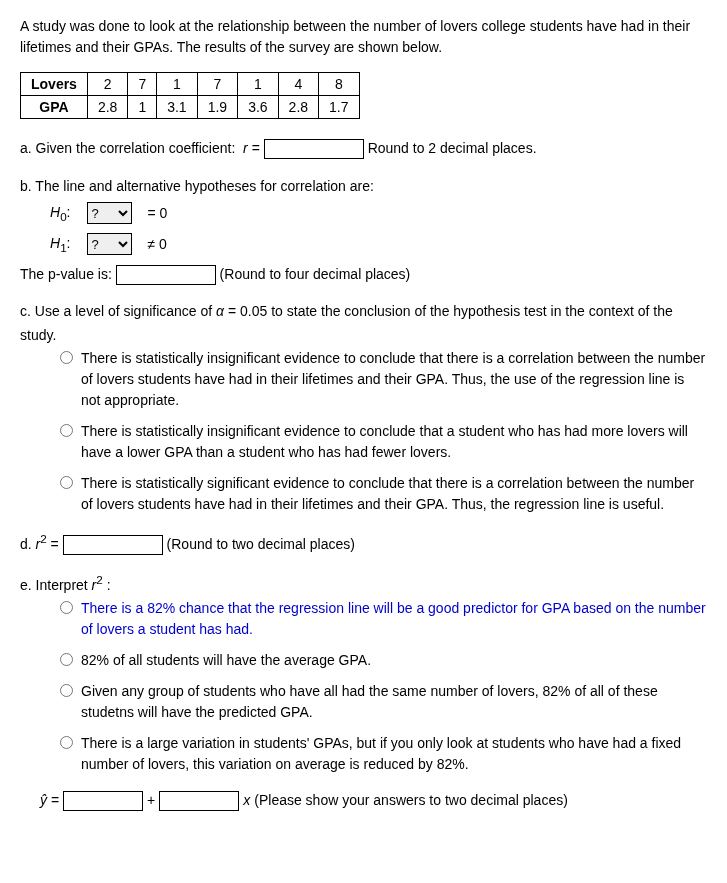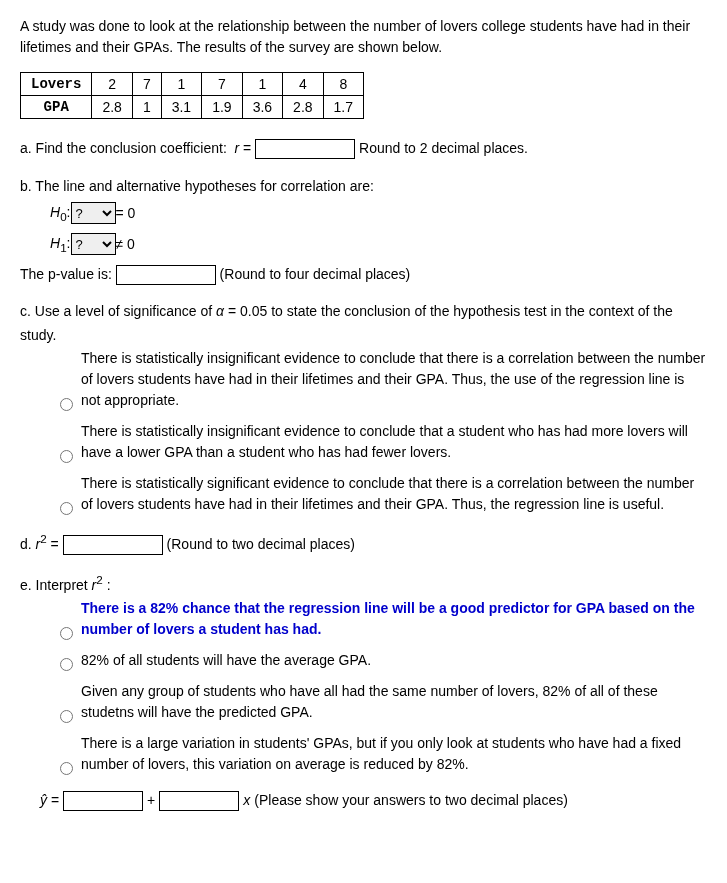--- a/index.html
+++ b/index.html
@@ -22,21 +22,20 @@
     }
     table td, table th {
       border: 1px solid #000;
       padding: 3px 10px;
       text-align: center;
       font-size: 14px;
     }
     table .row-label {
       font-weight: bold;
       text-align: center;
-      font-family: Liberation Mono, monospace;
     }
     .section {
       margin-bottom: 14px;
       line-height: 1.7;
     }
     .inline-input {
       display: inline-block;
       width: 100px;
       border: 1px solid #000;
       height: 20px;
@@ -52,21 +51,21 @@
     .inline-select {
       display: inline-block;
       border: 1px solid #000;
       height: 22px;
       vertical-align: middle;
       font-size: 13px;
       min-width: 45px;
     }
     .radio-option {
       display: flex;
-      align-items: flex-end;
+      align-items: flex-start;
       margin-bottom: 10px;
       margin-left: 40px;
     }
     .radio-option input[type="radio"] {
       margin-top: 3px;
       margin-right: 8px;
       flex-shrink: 0;
     }
     .radio-text {
       line-height: 1.5;
@@ -74,29 +73,28 @@
     .math {
       font-style: italic;
     }
     .hypothesis-block {
       margin-left: 30px;
       line-height: 1.9;
     }
     .eq-row {
       display: flex;
       align-items: center;
-      gap: 0;
+      gap: 16px;
       margin-bottom: 2px;
     }
     .underline {
       text-decoration: underline;
     }
     .blue-text {
       color: #0000cc;
-      font-weight: bold;
     }
     .regression-eq {
       display: flex;
       align-items: center;
       gap: 4px;
       margin-left: 20px;
       margin-top: 4px;
     }
   </style>
 </head>
@@ -124,21 +122,21 @@
     <td>1.9</td>
     <td>3.6</td>
     <td>2.8</td>
     <td>1.7</td>
   </tr>
 </tbody>
   </table>
 
 <div class="section">
   <span>a.</span>
-  <span>Find the conclusion coefficient:</span>
+  <span>Given the correlation coefficient:</span>
   <span> &nbsp;<span class="math">r</span> =</span>
   <input type="text" class="inline-input" style="">
   <span>Round to 2 decimal places.</span>
 </div>
 
 <div class="section">
   <span>b.</span>
   <span>The line and alternative hypotheses for correlation are:</span>
   <div class="hypothesis-block">
     <div class="eq-row">

